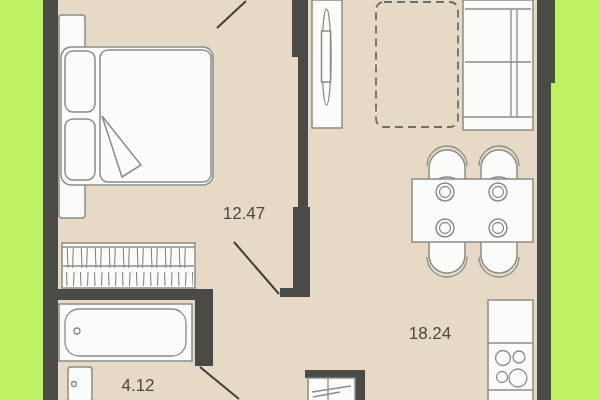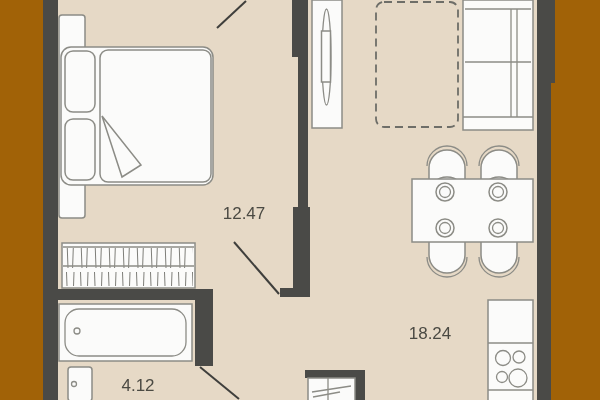--- a/index.html
+++ b/index.html
@@ -1,16 +1,16 @@
 <!DOCTYPE html>
 <html style="--floor: #e6d9c6; --wall: #4a4a47; --furniture_fill: #fbfbfa; --furniture_stroke: #8c8c86; --door_line: #3f3f3c; --dashed: #6e6e68; --label_text: #4b4a43; --exterior: #ffffff;"><head>
 <meta charset="utf-8">
 <style>
   html,body{margin:0;padding:0;background:#ffffff;}
-  .stage{position:relative;width:600px;height:400px;background:#a16207;overflow:hidden;}
+  .stage{position:relative;width:600px;height:400px;background:#bef264;overflow:hidden;}
   svg{display:block;}
   .floor{fill:var(--floor);}
   .wall{fill:var(--wall);}
   .f{fill:var(--furniture_fill);stroke:var(--furniture_stroke);stroke-width:1.5;}
   .ln{fill:none;stroke:var(--furniture_stroke);stroke-width:1.3;}
   .doorline{fill:none;stroke:var(--door_line);stroke-width:2;}
   .dashed{fill:none;stroke:var(--dashed);stroke-width:1.8;stroke-dasharray:8 5;}
   .room-label{font-family:"Liberation Sans",sans-serif;font-size:17px;fill:var(--label_text);}
 </style>
 </head>

